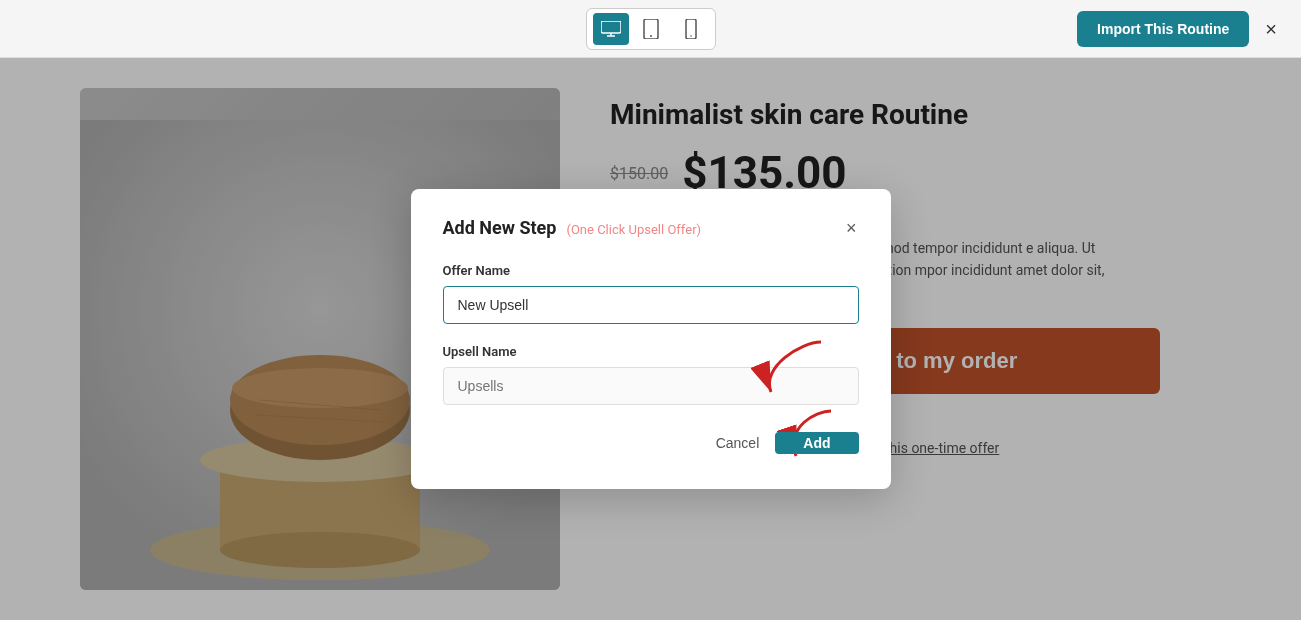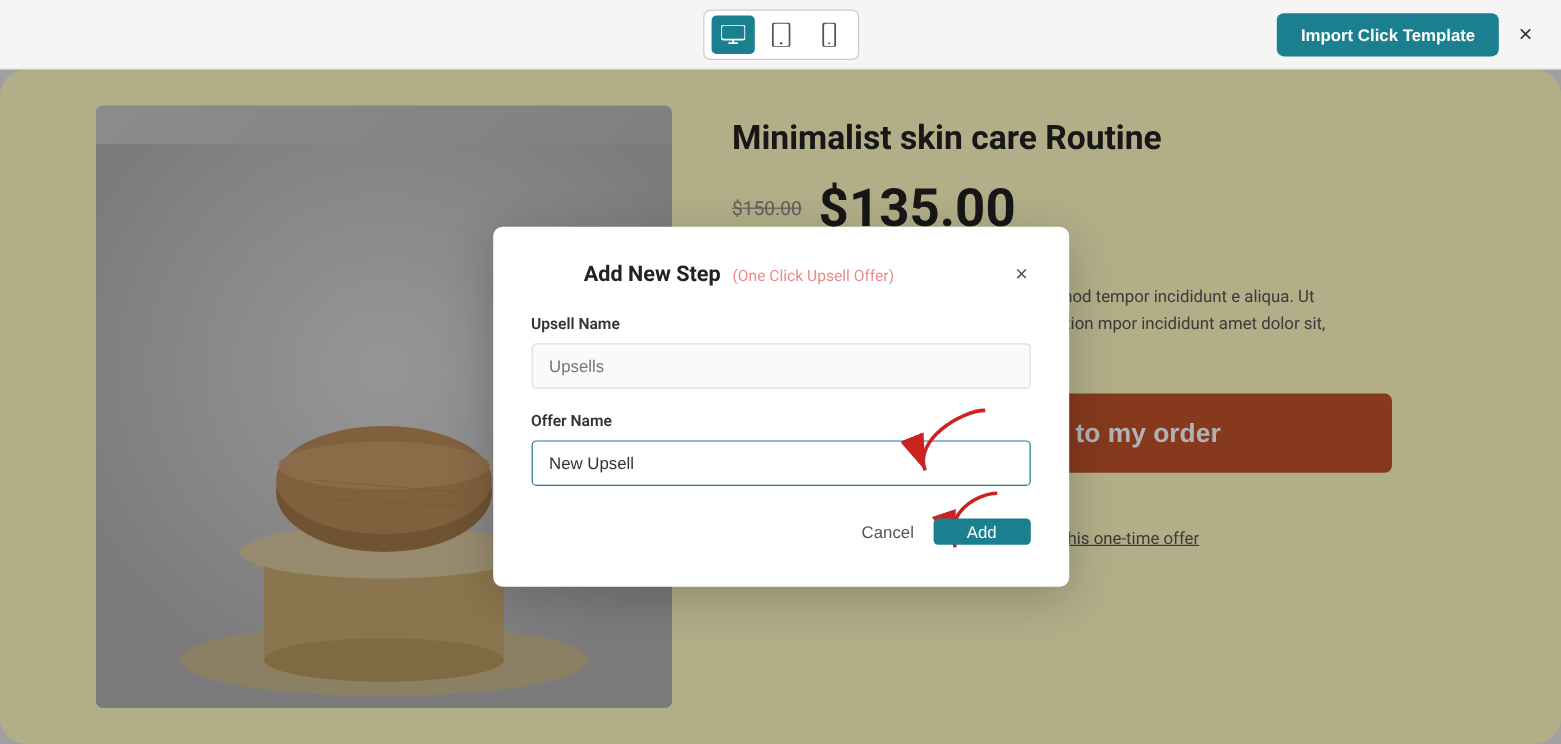--- a/index.html
+++ b/index.html
@@ -88,23 +88,22 @@
       padding: 4px;
     }
 
     
     .main-content {
       position: absolute;
       top: 58px;
       left: 0;
       right: 0;
       bottom: 0;
-      background: #fef9c3;
-      display: flex;
-      border-radius: 22px;
+      background: #ffffff;
+      display: flex;
     }
 
     
     .preview-area {
       width: 100%;
       height: 100%;
       display: flex;
       padding: 30px 80px;
       gap: 50px;
       position: relative;
@@ -231,24 +230,23 @@
       background: #fff;
       border-radius: 8px;
       width: 480px;
       padding: 28px 32px 28px 32px;
       position: relative;
       box-shadow: 0 10px 40px rgba(0,0,0,0.2);
     }
 
     .modal-header {
       display: flex;
-      align-items: center;
+      align-items: flex-start;
       justify-content: space-between;
       margin-bottom: 24px;
-      margin-left: 44px;
     }
 
     .modal-title {
       font-size: 18px;
       font-weight: 700;
       color: #222;
     }
 
     .modal-subtitle {
       font-size: 13px;
@@ -313,21 +311,21 @@
       padding: 10px 16px;
     }
 
     .add-btn {
       background: #1a7f8e;
       color: #fff;
       border: none;
       border-radius: 4px;
       padding: 3px 28px;
       font-size: 14px;
-      font-weight: 400;
+      font-weight: 700;
       cursor: pointer;
     }
 
   </style>
 </head>
 <body>
 
 <div class="toolbar">
   <div style="flex:1"></div>
   <div class="device-switcher">
@@ -345,21 +343,21 @@
       </svg>
     </button>
     <button class="device-btn" title="Mobile">
       <svg width="12" height="20" viewBox="0 0 12 20" fill="none" stroke="currentColor" stroke-width="1.5">
         <rect x="1" y="0" width="10" height="20" rx="2"></rect>
         <circle cx="6" cy="17" r="0.8" fill="currentColor" stroke="none"></circle>
       </svg>
     </button>
   </div>
   <div class="toolbar-right">
-    <button class="import-btn">Import Click Template</button>
+    <button class="import-btn">Import This Routine</button>
     <button class="close-toolbar-btn">×</button>
   </div>
 </div>
 
 <div class="main-content">
   <div class="preview-area">
 
     <div class="product-image-section">
       <div class="product-image-placeholder">
 
@@ -431,27 +429,27 @@
 
       <div class="modal-header">
         <div>
           <span class="modal-title">Add New Step</span>
           <span class="modal-subtitle">(One Click Upsell Offer)</span>
         </div>
         <button class="modal-close-btn">×</button>
       </div>
 
       <div class="form-group">
+        <label class="form-label">Offer Name</label>
+        <input class="form-input active-input" type="text" value="New Upsell" style="">
+      </div>
+
+      <div class="form-group">
         <label class="form-label">Upsell Name</label>
         <input class="form-input" type="text" placeholder="Upsells" style="">
-      </div>
-
-      <div class="form-group">
-        <label class="form-label">Offer Name</label>
-        <input class="form-input active-input" type="text" value="New Upsell" style="">
       </div>
 
       <div class="modal-footer">
         <button class="cancel-btn">Cancel</button>
         <button class="add-btn">Add</button>
       </div>
     </div>
   </div>
 </div>
 

